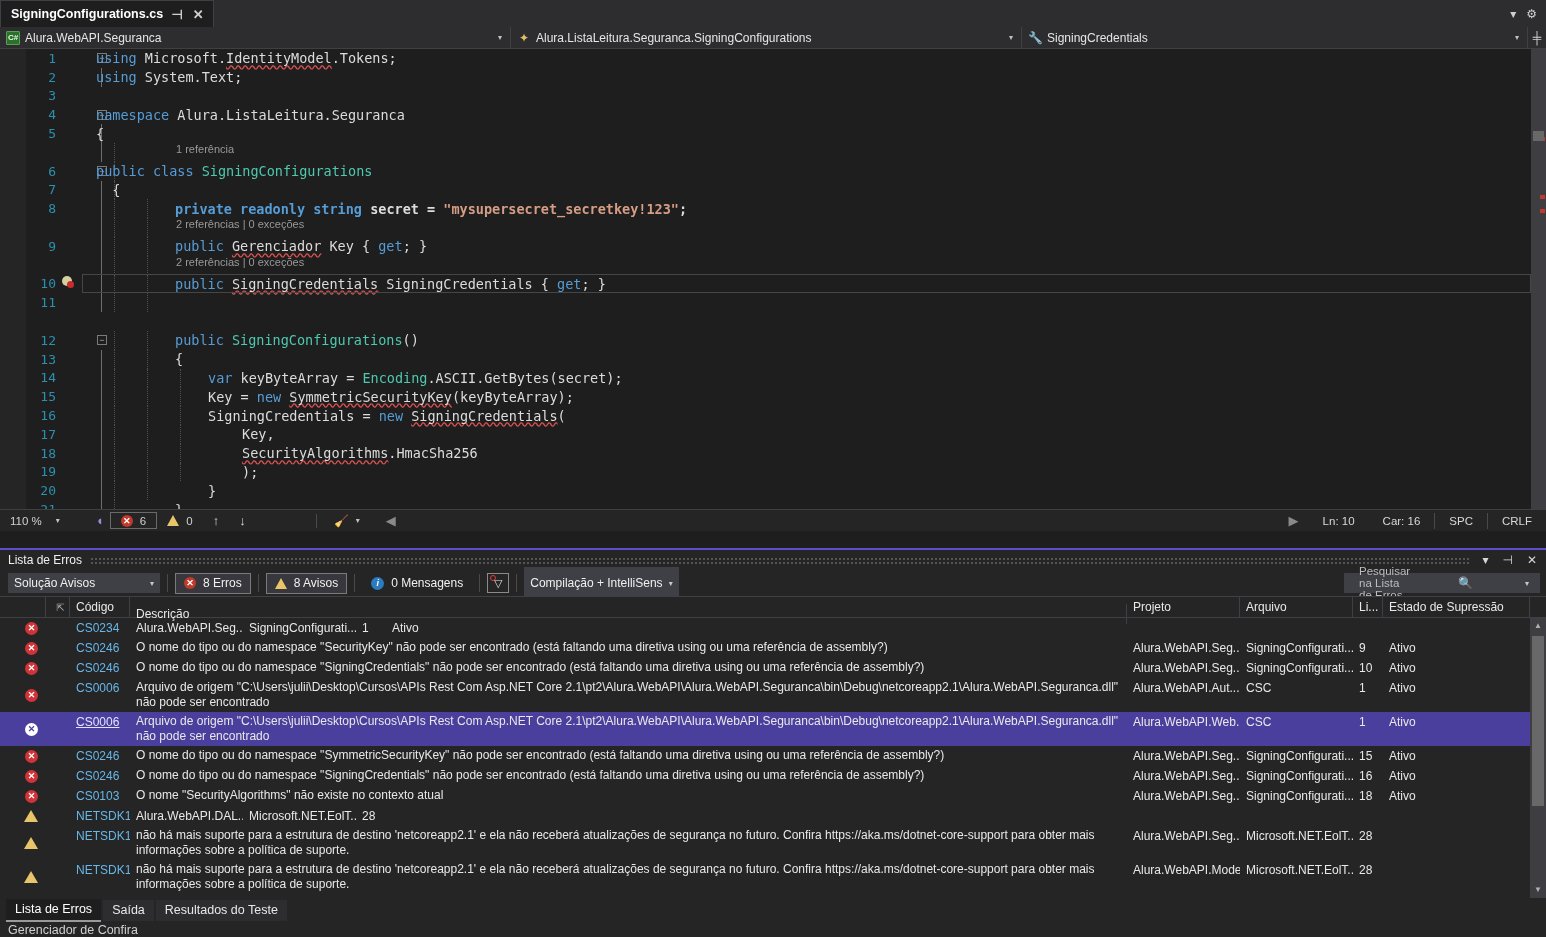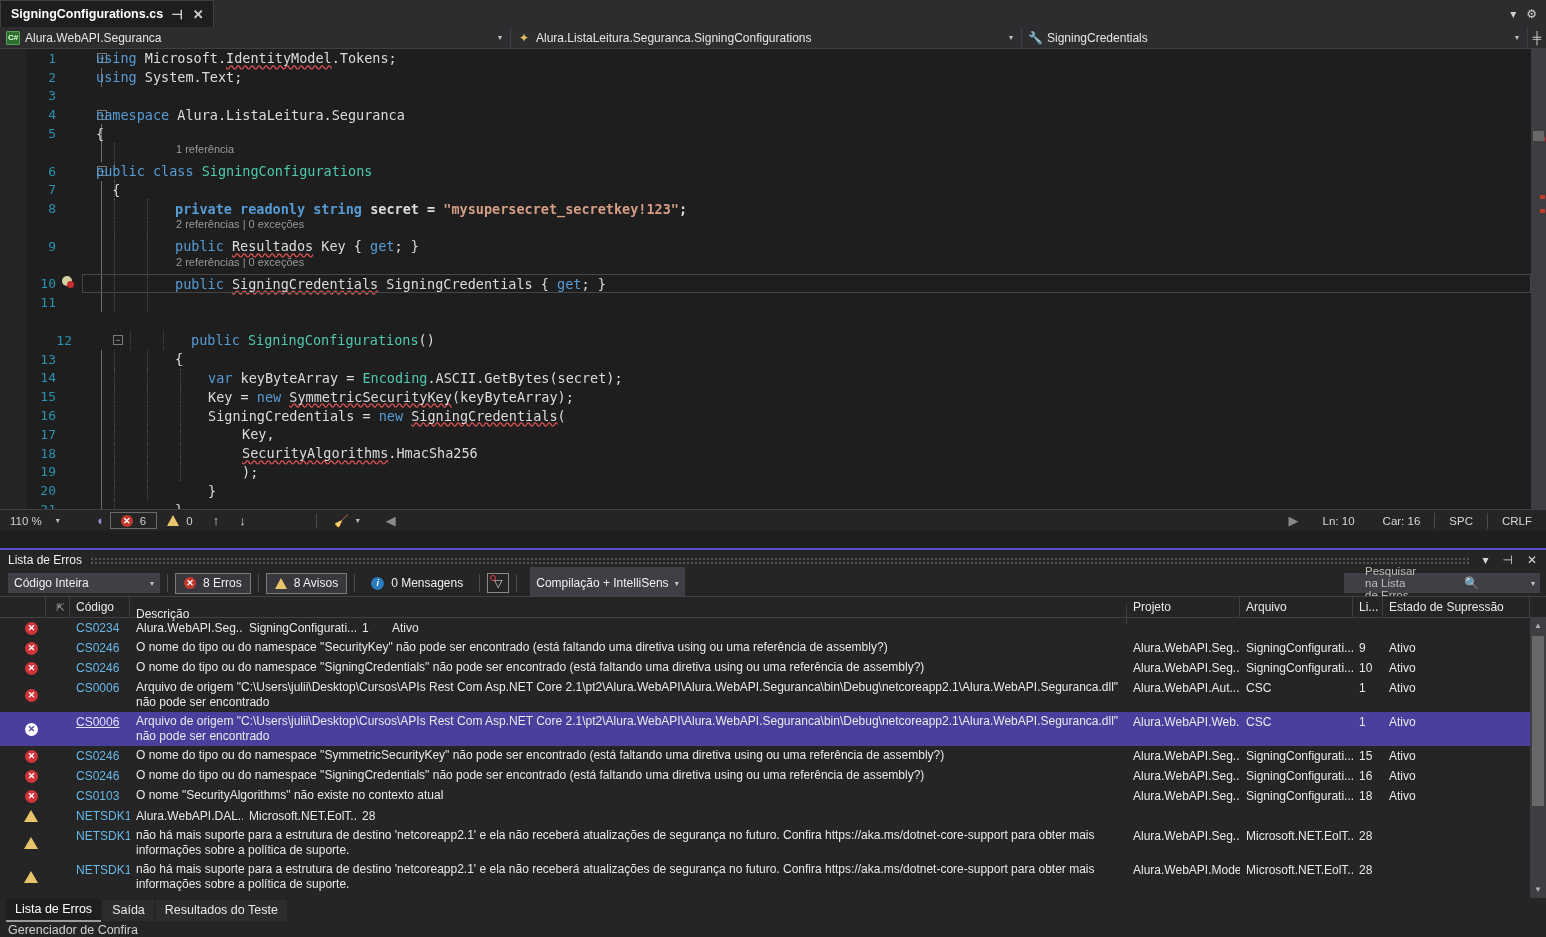--- a/index.html
+++ b/index.html
@@ -194,25 +194,25 @@
     font-size:9px;font-weight:bold;line-height:13px;text-align:center;font-style:italic;
   }
   .filter-btn {
     width:22px;height:20px;border:1px solid #8a8a8a;display:flex;align-items:center;
     justify-content:center; font-size:11px; color:#e0e0e0; position:relative;
   }
   .filter-btn .rdot{ position:absolute;left:2px;top:1px;width:6px;height:6px;
     border-radius:50%;border:1.5px solid #e03a3a;}
   .build-sel {
     height: 32px; background:#3f3f46; display:flex; align-items:center;
-    padding: 0 6px; font-size:12px; color:#f0f0f0; gap:6px; margin-left: 6px;
+    padding: 0 6px; font-size:12px; color:#f0f0f0; gap:6px; 
   }
   .search-box {
     margin-left:auto; width: 196px; height:20px; background:#3f3f46;
-    display:flex; align-items:center; padding: 0 21px; font-size:11.5px;
+    display:flex; align-items:center; padding: 0 15px; font-size:11.5px;
     color:#bdbdbd;
     gap:48px;
   }
   .search-box .mag { margin-left:auto; color:#d8d8d8; font-size:12px;}
 
   
   #gridhdr {
     height: 22px; background:#252526; display:flex; align-items:center;
     font-size: 12px; color:#e8e8e8; border-top:1px solid #3f3f46;
     border-bottom:1px solid #3f3f46;
@@ -369,21 +369,21 @@
       <span class="guide" style="left:114px;"></span>
       <span class="guide" style="left:147px;"></span>
       <span class="cl-text">2 referências | 0 exceções</span>
     </div>
 
     <div class="code-row" style="top:188px;position:absolute;left:0;right:0;">
       <span class="lnum">9</span>
       <span class="vline" style="left:101px;"></span>
       <span class="guide" style="left:114px;"></span>
       <span class="guide" style="left:147px;"></span>
-      <span class="codetext" style="left:175px;"><span class="k">public</span><span class="w"> </span><span class="w sq">Resultados</span><span class="w"> Key { </span><span class="k">get</span><span class="w">; }</span></span>
+      <span class="codetext" style="left:175px;"><span class="k">public</span><span class="w"> </span><span class="w sq">Gerenciador</span><span class="w"> Key { </span><span class="k">get</span><span class="w">; }</span></span>
     </div>
 
     <div class="cl-row" style="top:206.8px;position:absolute;left:0;right:0;">
       <span class="vline" style="left:101px;"></span>
       <span class="guide" style="left:114px;"></span>
       <span class="guide" style="left:147px;"></span>
       <span class="cl-text">2 referências | 0 exceções</span>
     </div>
 
     <div class="code-row" style="top:225.6px;position:absolute;left:0;right:0;">
@@ -395,21 +395,21 @@
     </div>
 
     <div class="code-row" style="top:244.4px;position:absolute;left:0;right:0;">
       <span class="lnum">11</span>
       <span class="vline" style="left:101px;"></span>
       <span class="guide" style="left:114px;"></span>
       <span class="guide" style="left:147px;"></span>
     </div>
 
 
-    <div class="code-row" style="top:282px;position:absolute;left:16px;right:0;">
+    <div class="code-row" style="top:282px;position:absolute;left:0;right:0;">
       <span class="lnum">12</span>
       <span class="fold">−</span>
       <span class="guide" style="left:114px;"></span>
       <span class="guide" style="left:147px;"></span>
       <span class="codetext" style="left:175px;"><span class="k">public</span><span class="w"> </span><span class="t">SigningConfigurations</span><span class="w">()</span></span>
     </div>
 
     <div class="code-row" style="top:300.8px;position:absolute;left:0;right:0;">
       <span class="lnum">13</span>
       <span class="vline" style="left:101px;"></span>
@@ -535,21 +535,21 @@
   <div id="errhdr">
     <span>Lista de Erros</span>
     <span class="dots"></span>
     <span class="hdr-ico">▾</span>
     <span class="hdr-ico">⊣</span>
     <span class="hdr-ico">✕</span>
   </div>
 
   <div id="errtoolbar">
     <div class="scope-sel">
-      <span>Código Inteira</span>
+      <span>Solução Avisos</span>
       <span class="arrow">▾</span>
     </div>
     <span class="tb-sep"></span>
     <div class="tb-toggle on">
       <span class="circ-x">✕</span>
       <span>8 Erros</span>
     </div>
     <span class="tb-sep"></span>
     <div class="tb-toggle on">
       <span class="tri-w"></span>

